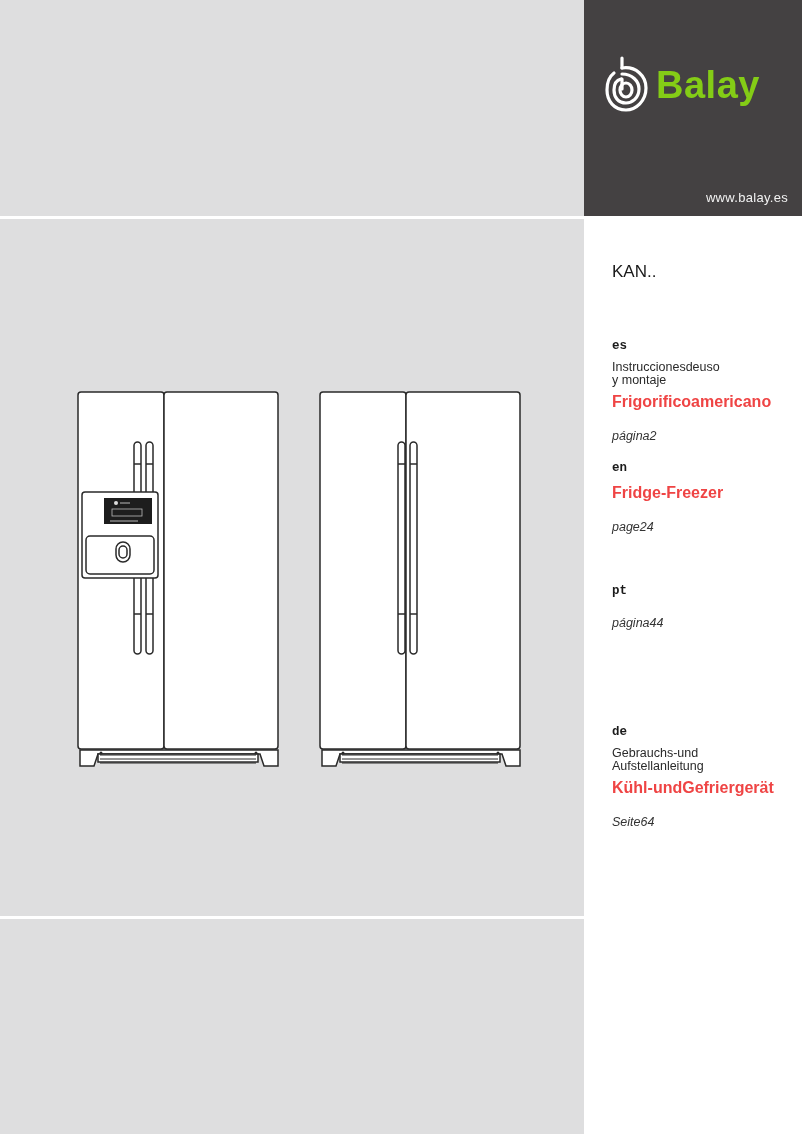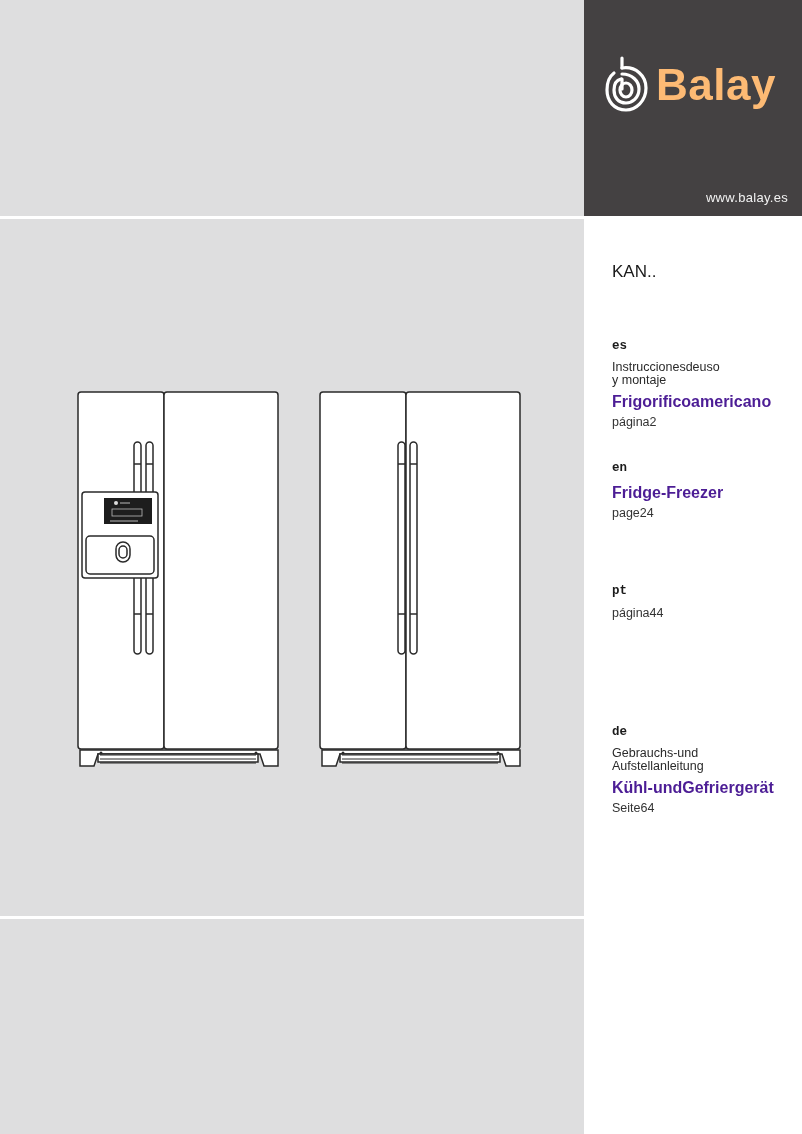--- a/index.html
+++ b/index.html
@@ -13,35 +13,35 @@
   #panel-mid { top: 219px; height: 697px; }
   #panel-bot { top: 919px; height: 215px; }
 
   .brand-box {
     position: absolute; left: 584px; top: 0; width: 218px; height: 216px;
     background: #444142; color: #ffffff;
   }
   .logo { position: absolute; left: 20px; top: 56px; display: flex; align-items: center; }
   .logo svg { display: block; }
   .logo-word {
-    font-weight: bold; font-size: 44px; letter-spacing: 0.5px; margin-left: 4px;
-    color: #fdba74; line-height: 1;
+    font-weight: bold; font-size: 38px; letter-spacing: 0.5px; margin-left: 4px;
+    color: #84cc16; line-height: 1;
   }
   .url {
     position: absolute; right: 14px; top: 190px; font-size: 13px; color: #f2f2f2;
     letter-spacing: 0.3px;
   }
 
   .text-col { position: absolute; left: 612px; top: 0; width: 190px; color: #1a1a1a; }
   .model { position: absolute; top: 262px; font-size: 17px; color: #1a1a1a; }
   .lang-block { position: absolute; left: 0; width: 190px; }
   .lang-code { font-weight: bold; font-size: 12.5px; margin-bottom: 8px; font-family: Liberation Mono, monospace; }
   .sub { font-size: 12.5px; line-height: 13px; color: #2a2a2a; white-space: pre-line; }
-  .title { font-weight: bold; font-size: 16px; line-height: 19px; margin-top: 5px; white-space: pre-line; color: #4c1d95; }
-  .page { font-size: 12.5px; margin-top: 4px; color: #333; }
+  .title { font-weight: bold; font-size: 16px; line-height: 19px; margin-top: 5px; white-space: pre-line; color: #ef4444; }
+  .page { font-style: italic; font-size: 12.5px; margin-top: 18px; color: #333; }
 
   .fridge { position: absolute; }
 </style>
 </head>
 <body>
 
 <div class="left-panel" id="panel-top"></div>
 <div class="left-panel" id="panel-mid"></div>
 <div class="left-panel" id="panel-bot"></div>
 

